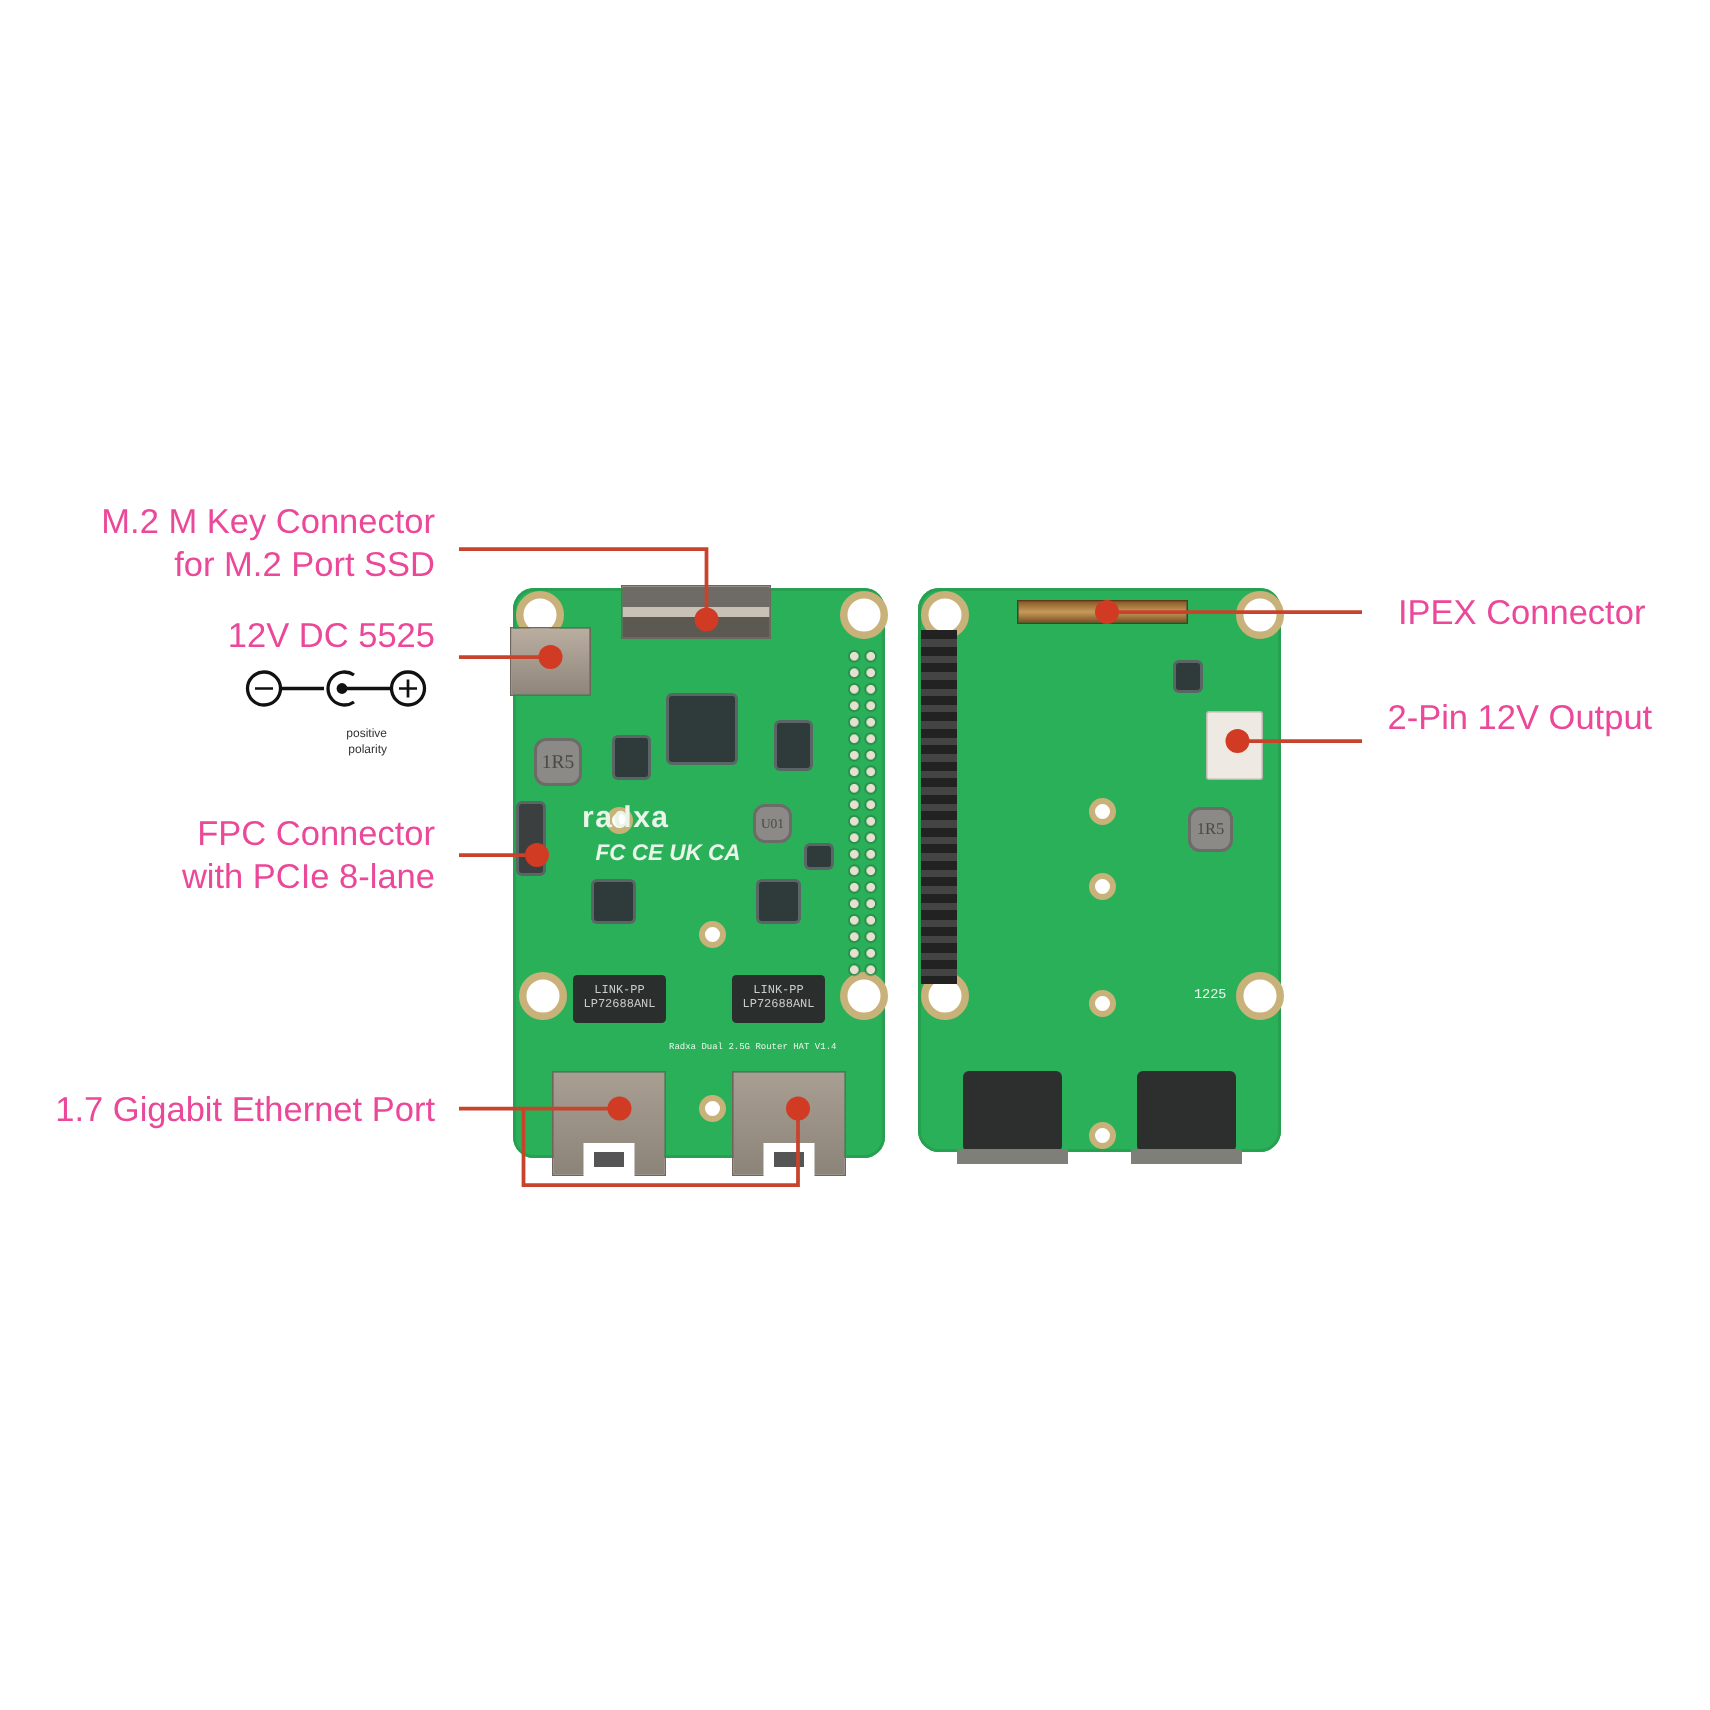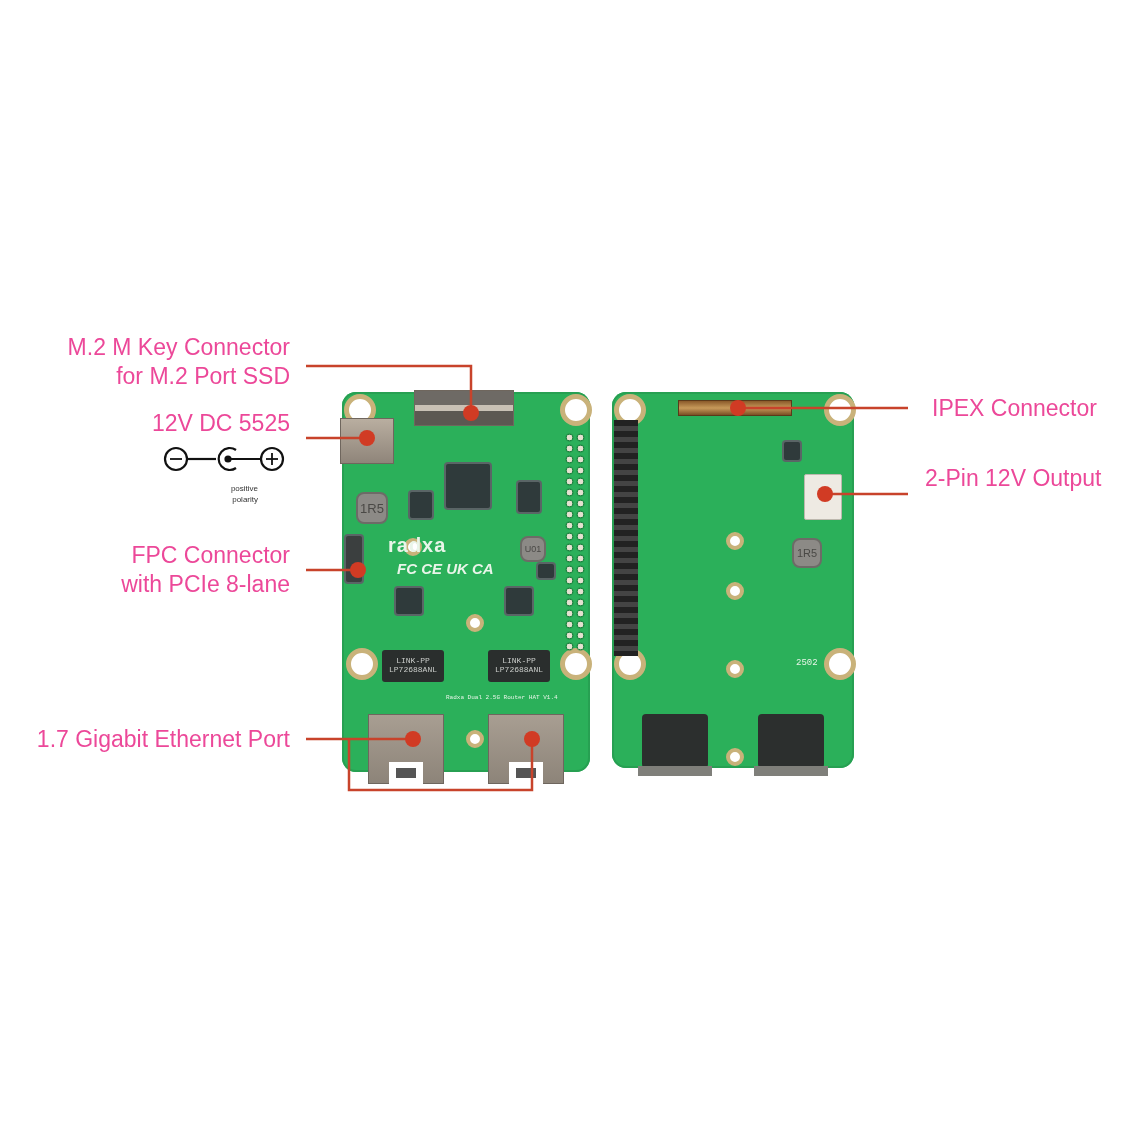--- a/index.html
+++ b/index.html
@@ -36,21 +36,21 @@
     box-shadow: 0 0 0 2px #5a6566;
   }
   .metal {
     position: absolute; background: linear-gradient(#b9aea0, #8f857a);
     border: 1px solid #6f665d;
   }
   .inductor {
     position: absolute; background: #8c8a86; border-radius: 8px;
     border: 2px solid #6d6b67; color: #4a4946; font-size: 13px;
     display: flex; align-items: center; justify-content: center;
-    font-family: Liberation Sans, sans-serif;
+    font-family: Liberation Serif, serif;
   }
   .header-pins {
     position: absolute;
     background-image: radial-gradient(circle, #e5e1d0 35%, #1f7f3f 40%, transparent 60%);
     background-size: 11px 11px;
   }
   .black-header {
     position: absolute; background: #222;
     background-image: repeating-linear-gradient(#222 0 6px, #444 6px 11px);
   }
@@ -148,21 +148,21 @@
 
   <div class="header-pins" style="left:222px; top:40px; width:22px; height:220px;"></div>
 
   <div class="chip" style="left:104px; top:72px; width:44px; height:44px;"></div>
   <div class="chip" style="left:68px; top:100px; width:22px; height:26px;"></div>
   <div class="chip" style="left:176px; top:90px; width:22px; height:30px;"></div>
   <div class="chip" style="left:54px; top:196px; width:26px; height:26px;"></div>
   <div class="chip" style="left:164px; top:196px; width:26px; height:26px;"></div>
   <div class="chip" style="left:196px; top:172px; width:16px; height:14px;"></div>
   <div class="inductor" style="left:14px; top:100px; width:28px; height:28px;">1R5</div>
-  <div class="inductor" style="left:178px; top:144px; width:22px; height:22px; font-size:9px;">U01</div>
+  <div class="inductor" style="left:160px; top:144px; width:22px; height:22px; font-size:9px;">U01</div>
 
   <div class="chip" style="left:4px; top:144px; width:16px; height:46px; background:#3b3f3f;"></div>
 
   <div class="silk" style="left:46px; top:142px; font-size:20px; font-weight:bold; letter-spacing:1px;">radxa</div>
   <div class="silk" style="left:55px; top:168px; font-size:15px; font-weight:bold;font-style:italic;">FC CE UK CA</div>
 
   <div class="magjack" style="left:40px; top:258px; width:62px; height:32px;">LINK-PP LP72688ANL</div>
   <div class="magjack" style="left:146px; top:258px; width:62px; height:32px;">LINK-PP LP72688ANL</div>
   <div class="silk" style="left:104px; top:302px; font-size:6px; font-family:'Liberation Mono', monospace;">Radxa Dual 2.5G Router HAT V1.4</div>
 
@@ -182,21 +182,21 @@
   <div class="hole small" style="left:114px; top:140px;"></div>
   <div class="hole small" style="left:114px; top:190px;"></div>
   <div class="hole small" style="left:114px; top:268px;"></div>
   <div class="hole small" style="left:114px; top:356px;"></div>
 
   <div class="black-header" style="left:2px; top:28px; width:24px; height:236px;"></div>
   <div class="ipex" style="left:66px; top:8px; width:112px; height:14px;"></div>
   <div class="chip" style="left:172px; top:50px; width:16px; height:18px;"></div>
   <div class="white-conn" style="left:192px; top:82px; width:36px; height:44px;"></div>
   <div class="inductor" style="left:180px; top:146px; width:26px; height:26px; font-size:11px;">1R5</div>
-  <div class="silk" style="left:184px; top:266px; font-size:9px; font-family:'Liberation Mono', monospace;">2502</div>
+  <div class="silk" style="left:184px; top:266px; font-size:9px; font-family:'Liberation Mono', monospace;">1225</div>
 
   <div class="rj45-back" style="left:30px; top:322px; width:66px; height:54px;">
       <div class="lip"></div>
     </div>
   <div class="rj45-back" style="left:146px; top:322px; width:66px; height:54px;">
       <div class="lip"></div>
     </div>
 </div>
 
 <svg class="callouts" width="1140" height="1140">

